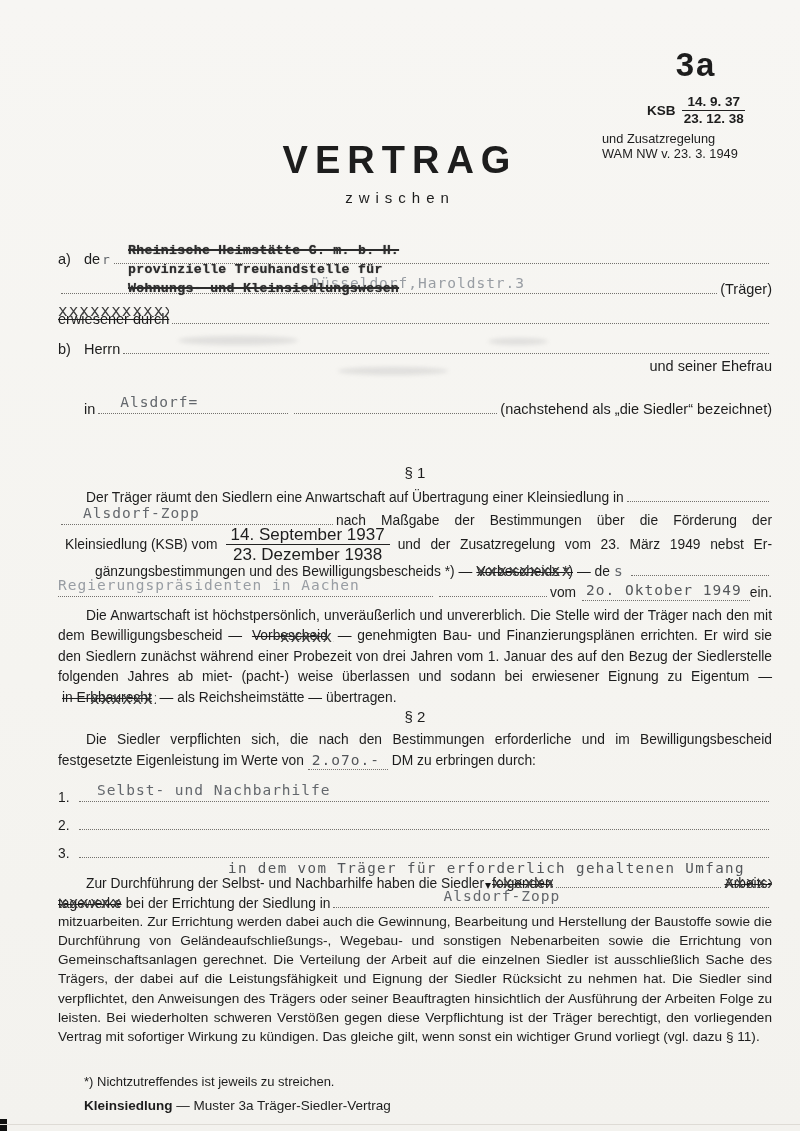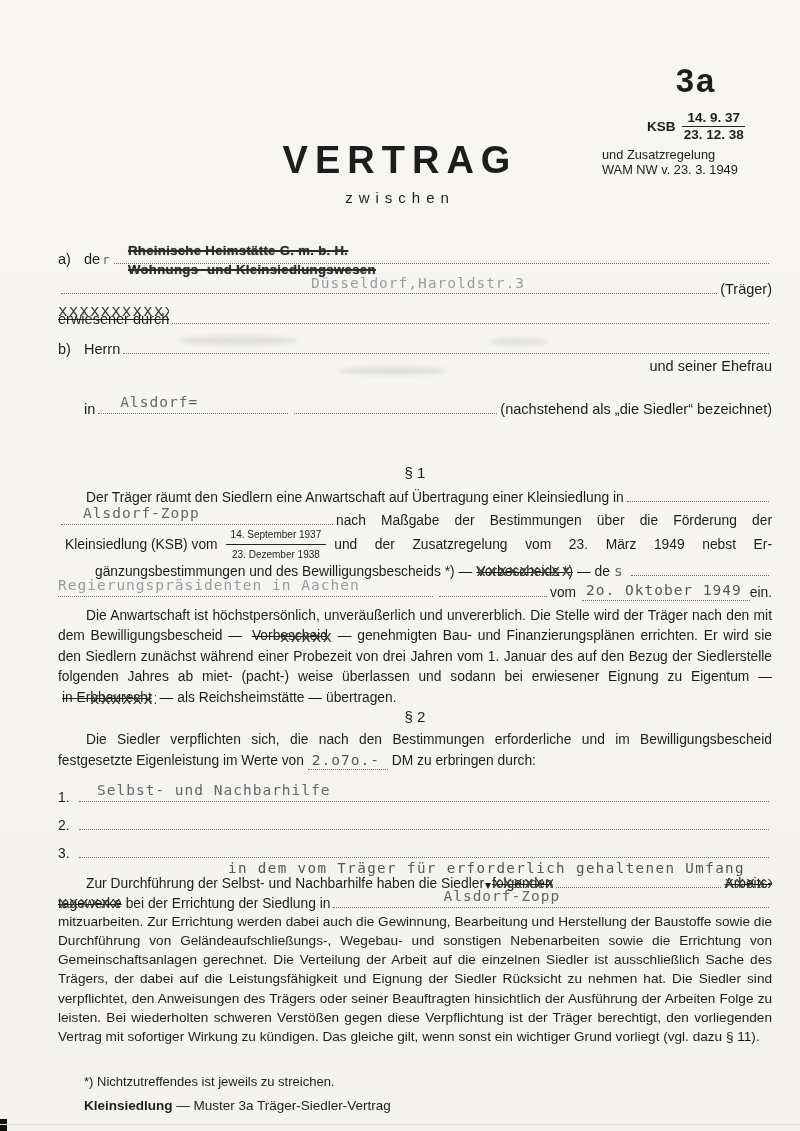--- a/index.html
+++ b/index.html
@@ -16,42 +16,42 @@
   .dots{flex:1;position:relative;height:5px;border-bottom:1px dotted #73716d;align-self:flex-end;margin:0 3px 4px 3px;}
   .dots-fixed{position:relative;height:5px;border-bottom:1px dotted #73716d;align-self:flex-end;margin:0 3px 4px 3px;}
   .frow{display:flex;align-items:flex-end;position:relative;}
   .frow > span{line-height:17px;}
   .over{position:absolute;bottom:0;white-space:nowrap;}
   .struck{position:relative;white-space:nowrap;}
   .struck .st{text-decoration:line-through;text-decoration-thickness:1.4px;}
   .xov{position:absolute;left:0;right:0;top:-1px;text-align:center;overflow:hidden;white-space:nowrap;
        font-family:"DejaVu Sans Mono",monospace;font-size:16px;color:#3c3c3c;letter-spacing:1px;}
   .xov.raised{top:-9px;text-align:left;}
-  .frac{display:inline-flex;flex-direction:column;text-align:center;line-height:14px;font-size:10px;}
+  .frac{display:inline-flex;flex-direction:column;text-align:center;line-height:14px;font-size:17px;}
   .frac .ftop{border-bottom:1.4px solid #222;padding:0 5px 1px 5px;}
   .frac .fbot{padding-top:1px;}
   .jlast{flex:1;text-align:justify;text-align-last:justify;-moz-text-align-last:justify;}
   .smudge{position:absolute;background:rgba(110,112,118,.16);filter:blur(2px);border-radius:50%;}
   
-  .corner{position:absolute;top:64px;left:598px;width:196px;}
+  .corner{position:absolute;top:48px;left:598px;width:196px;}
   .form-no{font-size:33px;font-weight:800;letter-spacing:2px;text-align:center;line-height:34px;}
   .ksb-row{display:flex;justify-content:center;align-items:center;gap:7px;margin-top:13px;font-size:13.5px;font-weight:600;}
   .ksb-row .frac{font-size:13.5px;font-weight:600;}
   .corner-notes{margin-top:5px;font-size:12.8px;line-height:15px;padding-left:4px;}
   
   .title-block{position:absolute;top:140px;left:0;width:100%;text-align:center;}
   .doc-title{font-size:38px;font-weight:800;letter-spacing:7px;line-height:40px;}
   .doc-sub{margin-top:9px;font-size:15px;letter-spacing:6px;}
   
   .parties{position:absolute;top:238px;left:58px;width:714px;font-size:14.5px;}
   .parties .frow{height:30px;}
   .a-label{width:26px;}
   .stamp{position:absolute;left:70px;top:3px;z-index:2;font-weight:700;font-size:13.2px;line-height:19px;
          color:#2c2c2c;letter-spacing:.3px;text-shadow:0 0 1px rgba(45,45,45,.75);}
-  .stamp .sline{display:block;}
+  .stamp .sline{display:block;font-family:Liberation Mono, monospace;}
   .stamp .cross{text-decoration:line-through;text-decoration-thickness:1.6px;}
   .sup-typed{vertical-align:6px;font-size:12.5px;margin-left:2px;}
   
   .section{position:absolute;left:58px;width:714px;}
   .sec1{top:464px;}
   .sec2{top:708px;}
   .sec-head{text-align:center;font-size:15px;line-height:18px;margin-bottom:4px;}
   .sline1{height:20px;} .sline2{height:23px;} .sline3{height:30px;align-items:center;margin-left:7px;} 
   .sline4{height:21px;margin-left:37px;} .sline5{height:21px;}
   .indent{padding-left:28px;}
@@ -94,20 +94,21 @@
 
   <div class="title-block">
     <div class="doc-title">VERTRAG</div>
     <div class="doc-sub">zwischen</div>
   </div>
 
   <div class="parties">
 
     <div class="stamp">
       <span class="sline cross">Rheinische Heimstätte G. m. b. H.</span>
+      <span class="sline">provinzielle Treuhandstelle für</span>
       <span class="sline cross">Wohnungs- und Kleinsiedlungswesen</span>
     </div>
 
     <div class="frow">
       <span class="a-label">a)</span>
       <span>de</span>
       <span class="typed sup-typed">r</span>
       <span class="dots"></span>
     </div>
 

